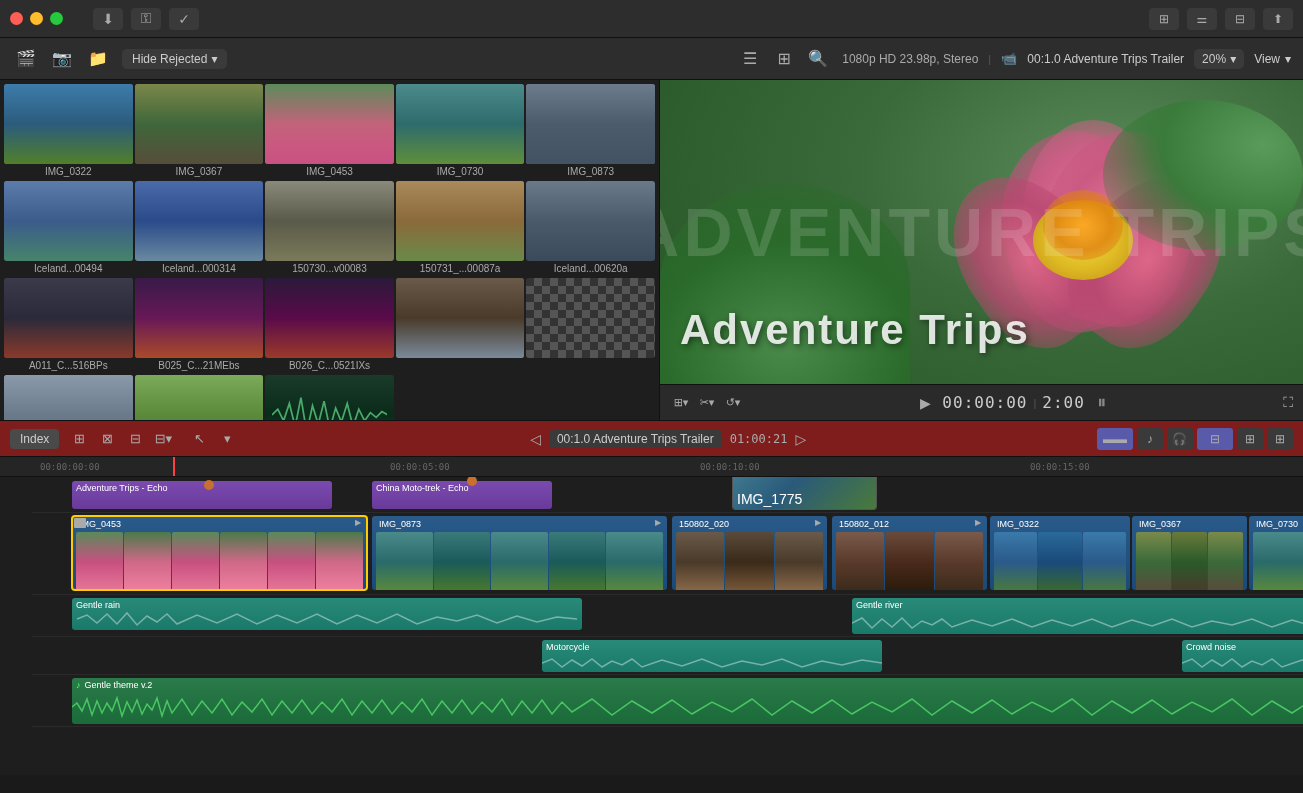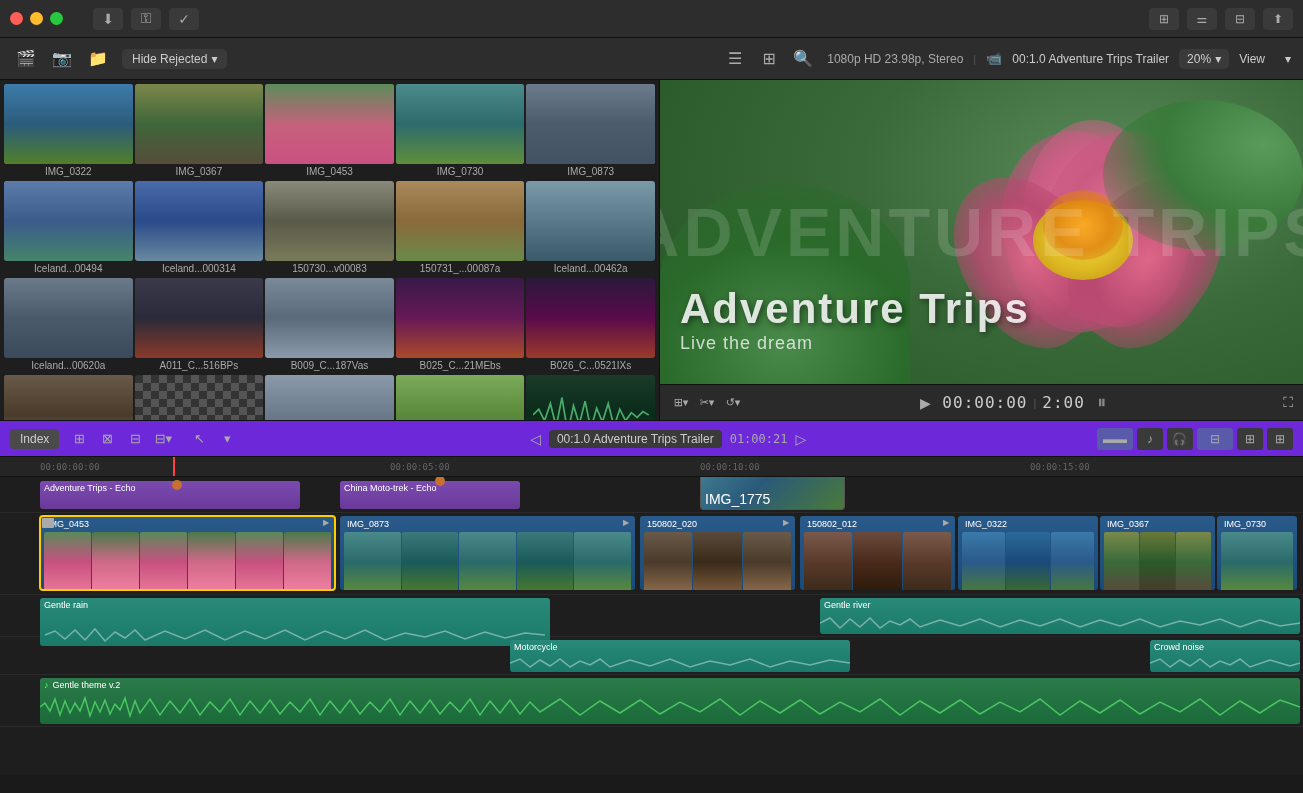--- a/index.html
+++ b/index.html
@@ -124,21 +124,21 @@
     .zoom-btn {
       display: flex; align-items: center; gap: 4px;
       background: #3a3a3a;
       border-radius: 5px;
       padding: 3px 8px;
       cursor: pointer;
       color: #ccc;
       font-size: 12px;
     }
     .view-btn {
-      display: flex; align-items: center; gap: 20px;
+      display: flex; align-items: center; gap: 5px;
       cursor: pointer;
       color: #ccc;
       font-size: 12px;
     }
 
     
     #browser {
       width: 660px;
       height: 340px;
       background: #1e1e1e;
@@ -264,21 +264,21 @@
     
     #timeline-area {
       height: 355px;
       background: #1e1e1e;
       border-top: 1px solid #111;
       display: flex;
       flex-direction: column;
     }
     #timeline-toolbar {
       height: 36px;
-      background: #6d28d9;
+      background: #7f1d1d;
       display: flex;
       align-items: center;
       padding: 0 10px;
       gap: 8px;
       border-bottom: 1px solid #111;
     }
     .index-btn {
       background: #4a4a4a;
       border-radius: 4px;
       padding: 3px 10px;
@@ -360,20 +360,21 @@
       z-index: 10;
     }
 
     
     #timeline-tracks {
       flex: 1;
       overflow-x: auto;
       overflow-y: auto;
       background: #1e1e1e;
       position: relative;
+      margin-left: 32px;
     }
 
     
     .clip-block {
       position: absolute;
       top: 2px;
       border-radius: 3px;
       overflow: hidden;
       font-size: 9px;
       color: #fff;
@@ -580,44 +581,34 @@
         <div class="media-label">150730...v00083</div>
       </div>
 
       <div class="media-item">
         <div class="media-thumb thumb-desert">
           <div style="width:100%;height:100%;background:linear-gradient(180deg,#aa8a5a,#8a6a3a,#6a8a4a);opacity:0.9;"></div>
         </div>
         <div class="media-label">150731_...00087a</div>
       </div>
 
-      <div class="media-item">
-        <div class="media-thumb thumb-iceland" style="background:linear-gradient(180deg,#7a9aaa,#5a7a8a,#3a5a6a);">
-        </div>
-        <div class="media-label">Iceland...00462a</div>
-      </div>
 
       <div class="media-item">
         <div class="media-thumb" style="background:linear-gradient(180deg,#6a7a8a,#4a5a6a,#3a4a5a);">
         </div>
         <div class="media-label">Iceland...00620a</div>
       </div>
 
       <div class="media-item">
         <div class="media-thumb thumb-dark">
           <div style="width:100%;height:100%;background:linear-gradient(180deg,#3a3a4a,#2a2a3a,#8a3a2a);opacity:0.9;"></div>
         </div>
         <div class="media-label">A011_C...516BPs</div>
       </div>
 
-      <div class="media-item">
-        <div class="media-thumb" style="background:linear-gradient(180deg,#7a8a9a,#5a6a7a,#8a9aaa);">
-        </div>
-        <div class="media-label">B009_C...187Vas</div>
-      </div>
 
       <div class="media-item">
         <div class="media-thumb thumb-synthwave">
           <div style="width:100%;height:100%;background:linear-gradient(180deg,#3a1a4a,#6a1a5a,#aa4a2a);opacity:0.9;"></div>
         </div>
         <div class="media-label">B025_C...21MEbs</div>
       </div>
 
       <div class="media-item">
         <div class="media-thumb thumb-synthwave" style="background:linear-gradient(180deg,#2a1a3a,#5a0a4a,#9a3a2a);">
@@ -688,21 +679,20 @@
         </div>
 
         <div style="position:absolute;bottom:0;left:0;width:250px;height:200px;background:radial-gradient(ellipse 250px 200px at 50% 80%,#4a8a4a,#2a6a2a,transparent);border-radius:80% 80% 0 0;"></div>
         <div style="position:absolute;top:20px;right:0;width:200px;height:150px;background:radial-gradient(ellipse 200px 150px at 80% 30%,#5a9a5a,#3a7a3a,transparent);border-radius:50%;"></div>
       </div>
 
       <div class="preview-bg-text">ADVENTURE TRIPS</div>
 
       <div class="preview-title-overlay">
         <div class="preview-main-title">Adventure Trips</div>
-        <div class="preview-subtitle">Live the dream</div>
       </div>
     </div>
 
     <div id="preview-controls">
       <div class="preview-ctrl-group">
         <div class="preview-ctrl-btn" style="font-size:11px;">⊞▾</div>
         <div class="preview-ctrl-btn" style="font-size:11px;">✂▾</div>
         <div class="preview-ctrl-btn" style="font-size:11px;">↺▾</div>
       </div>
       <div style="flex:1; display:flex; align-items:center; justify-content:center; gap:6px;">
@@ -850,21 +840,21 @@
       <div class="clip-block clip-video" style="left:1217px;width:80px;">
         <div style="font-size:9px;padding:1px 3px;color:#fff;">IMG_0730</div>
         <div style="width:100%;height:60px;display:flex;gap:1px;margin-top:2px;">
           <div style="flex:1;background:linear-gradient(180deg,#4a8a8a,#2a6a6a,#5a8a3a);border-radius:2px;"></div>
         </div>
       </div>
     </div>
 
     <div style="position:relative; height:42px; border-bottom:1px solid #2a2a2a;">
 
-      <div class="clip-block clip-teal" style="left:40px;width:510px;height:48px;top:3px;">
+      <div class="clip-block clip-teal" style="left:40px;width:510px;height:32px;top:3px;">
         <span>Gentle rain</span>
         <svg width="100%" height="18px" viewBox="0 0 500 18" style="position:absolute;bottom:2px;left:0;">
           <polyline points="0,9 10,5 20,13 30,4 40,14 50,3 60,15 70,6 80,12 90,4 100,14 120,5 140,13 160,4 180,14 200,5 220,13 240,4 260,14 280,5 300,13 320,4 340,14 360,7 380,11 400,5 420,13 440,6 460,12 480,7 500,9" fill="none" stroke="rgba(255,255,255,0.4)" stroke-width="1.5"></polyline>
         </svg>
       </div>
 
       <div class="clip-block clip-teal" style="left:820px;width:480px;height:36px;top:3px;">
         <span>Gentle river</span>
         <svg width="100%" height="18px" viewBox="0 0 480 18" style="position:absolute;bottom:2px;left:0;">
           <polyline points="0,9 10,4 20,14 30,5 40,13 50,4 60,14 70,7 80,11 90,5 100,13 120,6 140,12 160,5 180,13 200,6 220,12 240,5 260,13 280,6 300,12 320,5 340,13 360,7 380,11 400,5 420,13 440,6 460,12 480,9" fill="none" stroke="rgba(255,255,255,0.4)" stroke-width="1.5"></polyline>

